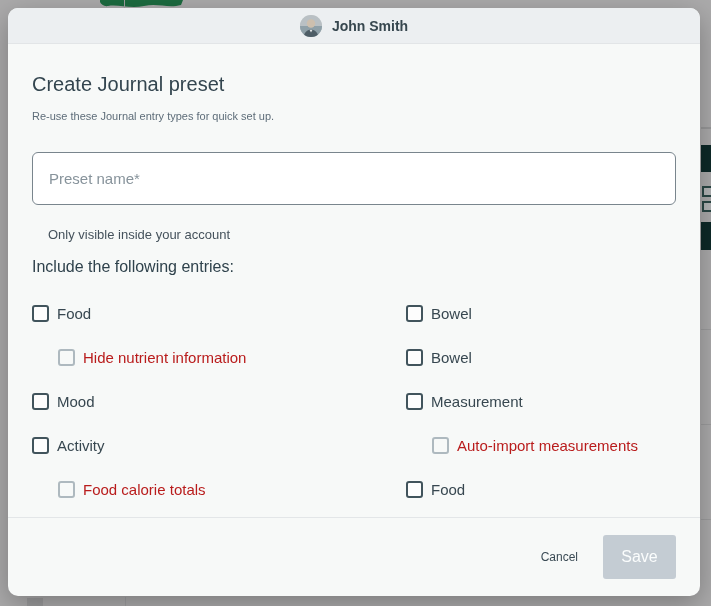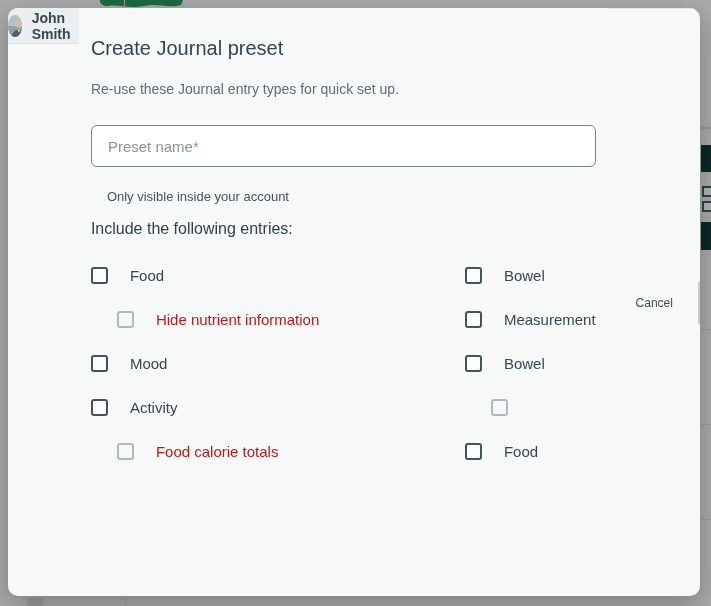--- a/index.html
+++ b/index.html
@@ -30,21 +30,21 @@
   
   .modal {
     position: absolute;
     left: 8px; top: 8px;
     width: 692px; height: 588px;
     background: #F7F9F8;
     border-radius: 10px;
     box-shadow: 0 8px 28px rgba(0,0,0,0.28);
     overflow: hidden;
     display: flex;
-    flex-direction: row;
+    flex-direction: column;
   }
 
   .modal-header {
     height: 36px;
     flex: 0 0 36px;
     background: #ECEFF1;
     border-bottom: 1px solid #E2E5E7;
     display: flex;
     align-items: center;
     justify-content: center;
@@ -58,40 +58,40 @@
     background: linear-gradient(180deg, #d4d7d8 0%, #aab4ba 100%);
   }
   .user-name {
     font-size: 14px;
     font-weight: bold;
     color: #37474F;
   }
 
   .modal-body {
     flex: 1 1 auto;
-    padding: 0 12px;
+    padding: 0 24px;
   }
   .dialog-title {
     margin-top: 28px;
     font-size: 20px;
     line-height: 24px;
     font-weight: 500;
     color: #33454F;
   }
   .dialog-subtitle {
-    margin-top: 19px;
-    font-size: 14px;
+    margin-top: 10px;
+    font-size: 11px;
     line-height: 20px;
     color: #5E6D79;
   }
   .preset-input {
     display: block;
     margin-top: 26px;
     width: 100%;
-    height: 42px;
+    height: 53px;
     border: 1px solid #79858D;
     border-radius: 6px;
     background: #ffffff;
     padding: 0 16px;
     font-size: 15px;
     color: #33454F;
     font-family: "Liberation Sans", sans-serif;
     outline: none;
   }
   .preset-input::placeholder { color: #87939B; }
@@ -112,21 +112,21 @@
   .entries-grid {
     margin-top: 14px;
     display: grid;
     grid-template-columns: 374px 1fr;
   }
   .entries-col { display: flex; flex-direction: column; }
   .check-row {
     height: 44px;
     display: flex;
     align-items: center;
-    gap: 22px;
+    gap: 8px;
     cursor: pointer;
     text-align: center;
   }
   .check-row.sub { margin-left: 26px; }
   .checkbox {
     width: 17px; height: 17px;
     flex: 0 0 17px;
     border: 2px solid #41545C;
     border-radius: 3px;
     background: #fdfdfd;
@@ -233,28 +233,29 @@
             <span class="check-label">Food calorie totals</span>
           </label>
         </div>
       <div class="entries-col" id="entries-right">
           <label class="check-row">
             <span class="checkbox"></span>
             <span class="check-label">Bowel</span>
           </label>
           <label class="check-row">
             <span class="checkbox"></span>
+            <span class="check-label">Bowel</span>
+          </label>
+          <label class="check-row">
+            <span class="checkbox"></span>
             <span class="check-label">Measurement</span>
           </label>
-          <label class="check-row">
-            <span class="checkbox"></span>
-            <span class="check-label">Bowel</span>
-          </label>
           <label class="check-row sub">
             <span class="checkbox"></span>
+            <span class="check-label">Auto-import measurements</span>
           </label>
           <label class="check-row">
             <span class="checkbox"></span>
             <span class="check-label">Food</span>
           </label>
         </div>
     </div>
   </div>
 
   <div class="modal-footer">

